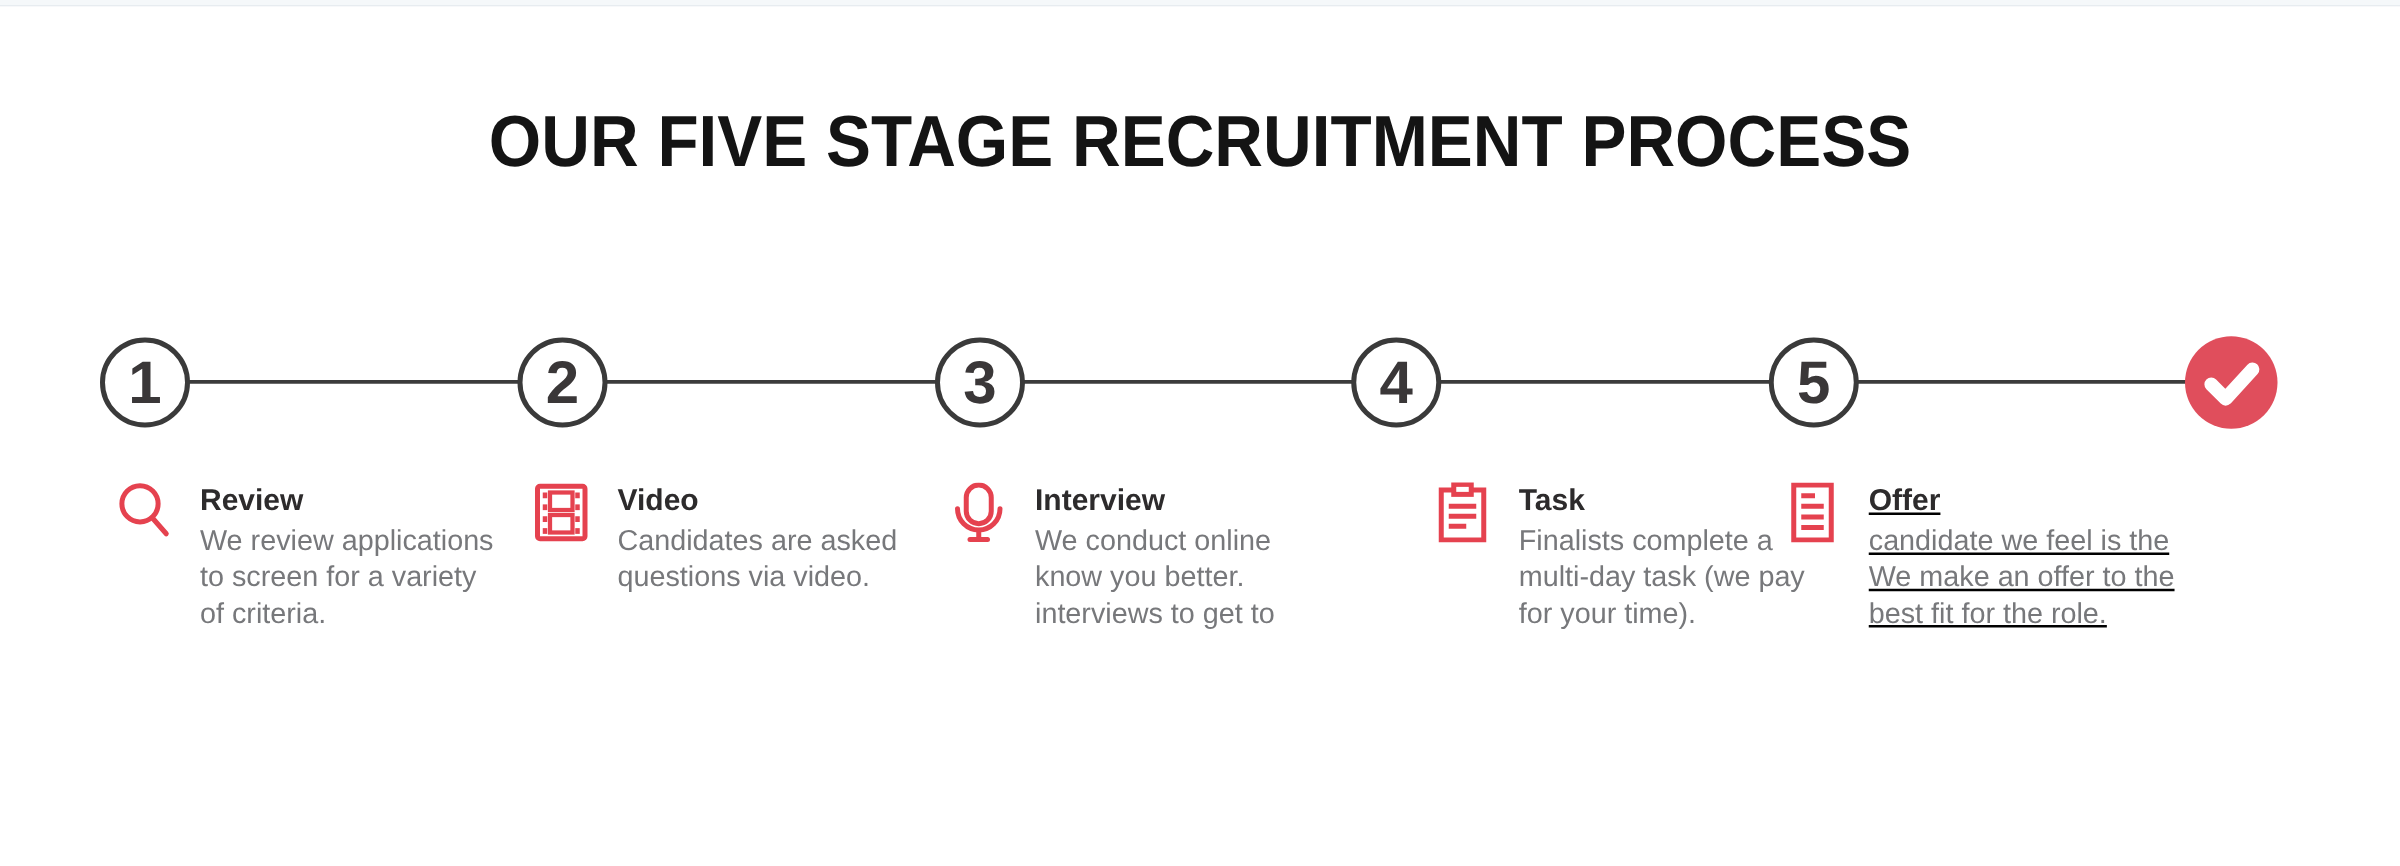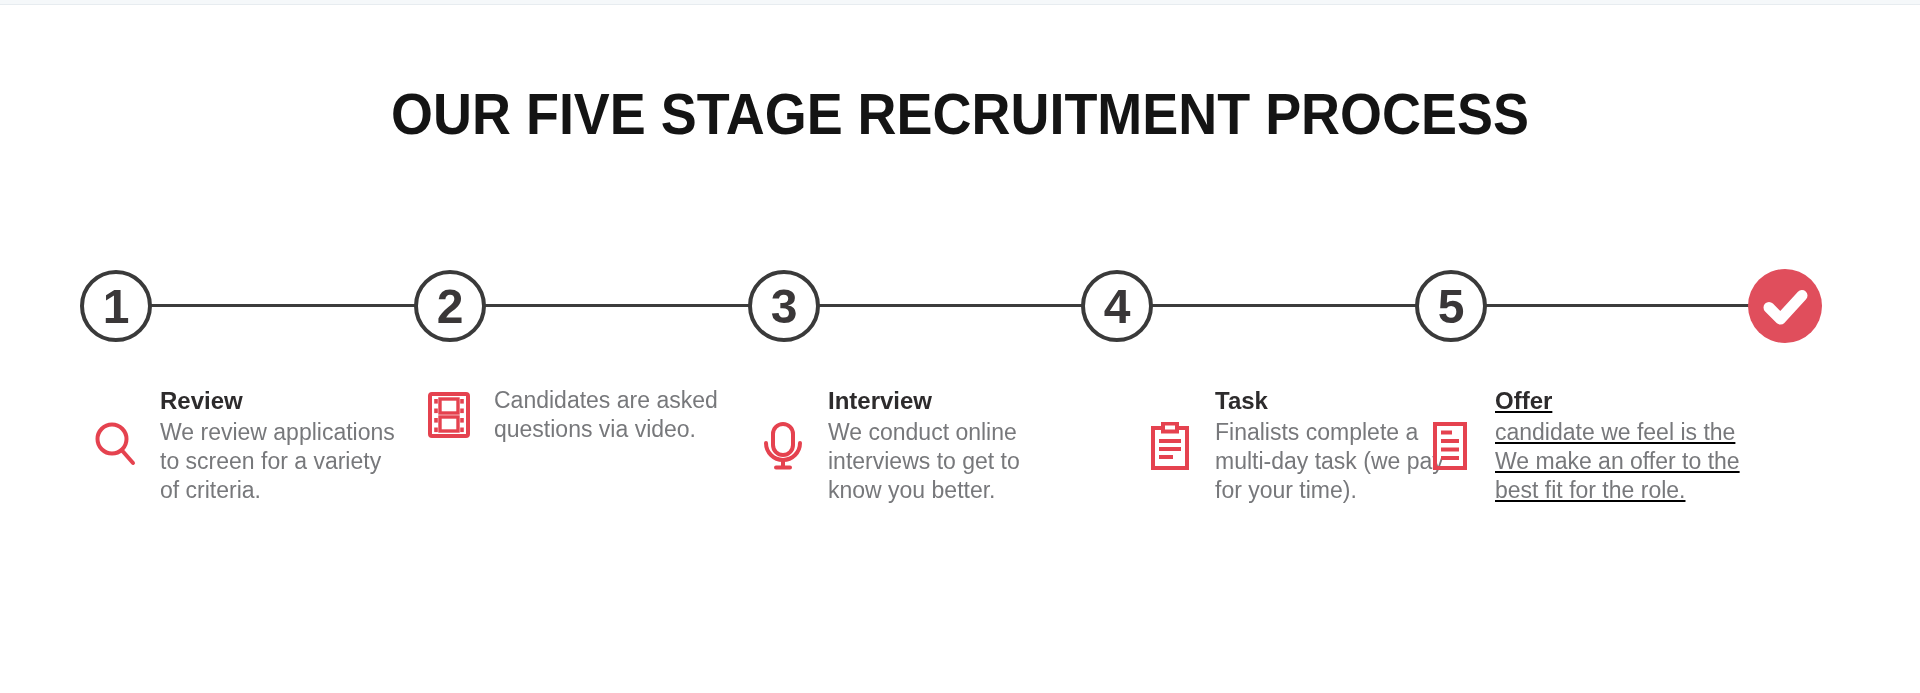--- a/index.html
+++ b/index.html
@@ -43,21 +43,21 @@
   .sc-4{left:1081px;} .sc-5{left:1415px;}
   .check-circle{
     position:absolute;left:1748px;top:269px;
     width:74px;height:74px;border-radius:50%;
     background:#e04e5c;
     display:flex;align-items:center;justify-content:center;
   }
   
   .stage{
     position:absolute;top:386px;
-    display:flex;align-items:center;
+    display:flex;align-items:flex-start;
   }
   .st-1{left:93px;} .st-2{left:427px;} .st-3{left:761px;}
   .st-4{left:1148px;} .st-5{left:1428px;text-decoration:underline;}
   .stage .icon-box{width:44px;height:48px;flex:0 0 44px;margin-right:23px;}
   .stage-text{width:250px;}
   .stage-text h3{
     margin:0 0 4px 0;padding-top:2px;
     font-size:24px;line-height:26px;font-weight:700;color:#2d2b2c;
   }
   .stage-text .desc-line{
@@ -123,39 +123,40 @@
       <rect x="7.2" y="17.5" width="3.6" height="4.6" fill="#e5424f"></rect>
       <rect x="7.2" y="27" width="3.6" height="4.6" fill="#e5424f"></rect>
       <rect x="7.2" y="36.5" width="3.6" height="4.6" fill="#e5424f"></rect>
       <rect x="33.2" y="8" width="3.6" height="4.6" fill="#e5424f"></rect>
       <rect x="33.2" y="17.5" width="3.6" height="4.6" fill="#e5424f"></rect>
       <rect x="33.2" y="27" width="3.6" height="4.6" fill="#e5424f"></rect>
       <rect x="33.2" y="36.5" width="3.6" height="4.6" fill="#e5424f"></rect>
     </svg>
   </span>
   <div class="stage-text">
+    <h3>Video</h3>
     <div class="desc-line">Candidates are asked</div>
     <div class="desc-line">questions via video.</div>
   </div>
 </div>
 
 <div class="stage st-3">
   <span class="icon-box">
     <svg width="44" height="48" viewBox="0 0 44 48">
       <rect x="12" y="2" width="20" height="31" rx="10" stroke="#e5424f" stroke-width="4" fill="none"></rect>
       <path d="M5 21 a17 17 0 0 0 34 0" stroke="#e5424f" stroke-width="4" fill="none" stroke-linecap="round"></path>
       <line x1="22" y1="38" x2="22" y2="44" stroke="#e5424f" stroke-width="4"></line>
       <line x1="15" y1="45.5" x2="29" y2="45.5" stroke="#e5424f" stroke-width="4" stroke-linecap="round"></line>
     </svg>
   </span>
   <div class="stage-text">
     <h3>Interview</h3>
     <div class="desc-line">We conduct online</div>
+    <div class="desc-line">know you better.</div>
     <div class="desc-line">interviews to get to</div>
-    <div class="desc-line">know you better.</div>
   </div>
 </div>
 
 <div class="stage st-4">
   <span class="icon-box">
     <svg width="44" height="48" viewBox="0 0 44 48">
       <rect x="5" y="6" width="34" height="40" stroke="#e5424f" stroke-width="4" fill="none"></rect>
       <rect x="15" y="1.5" width="14" height="8" stroke="#e5424f" stroke-width="4" fill="#ffffff"></rect>
       <line x1="11" y1="19" x2="33" y2="19" stroke="#e5424f" stroke-width="4"></line>
       <line x1="11" y1="27" x2="33" y2="27" stroke="#e5424f" stroke-width="4"></line>

